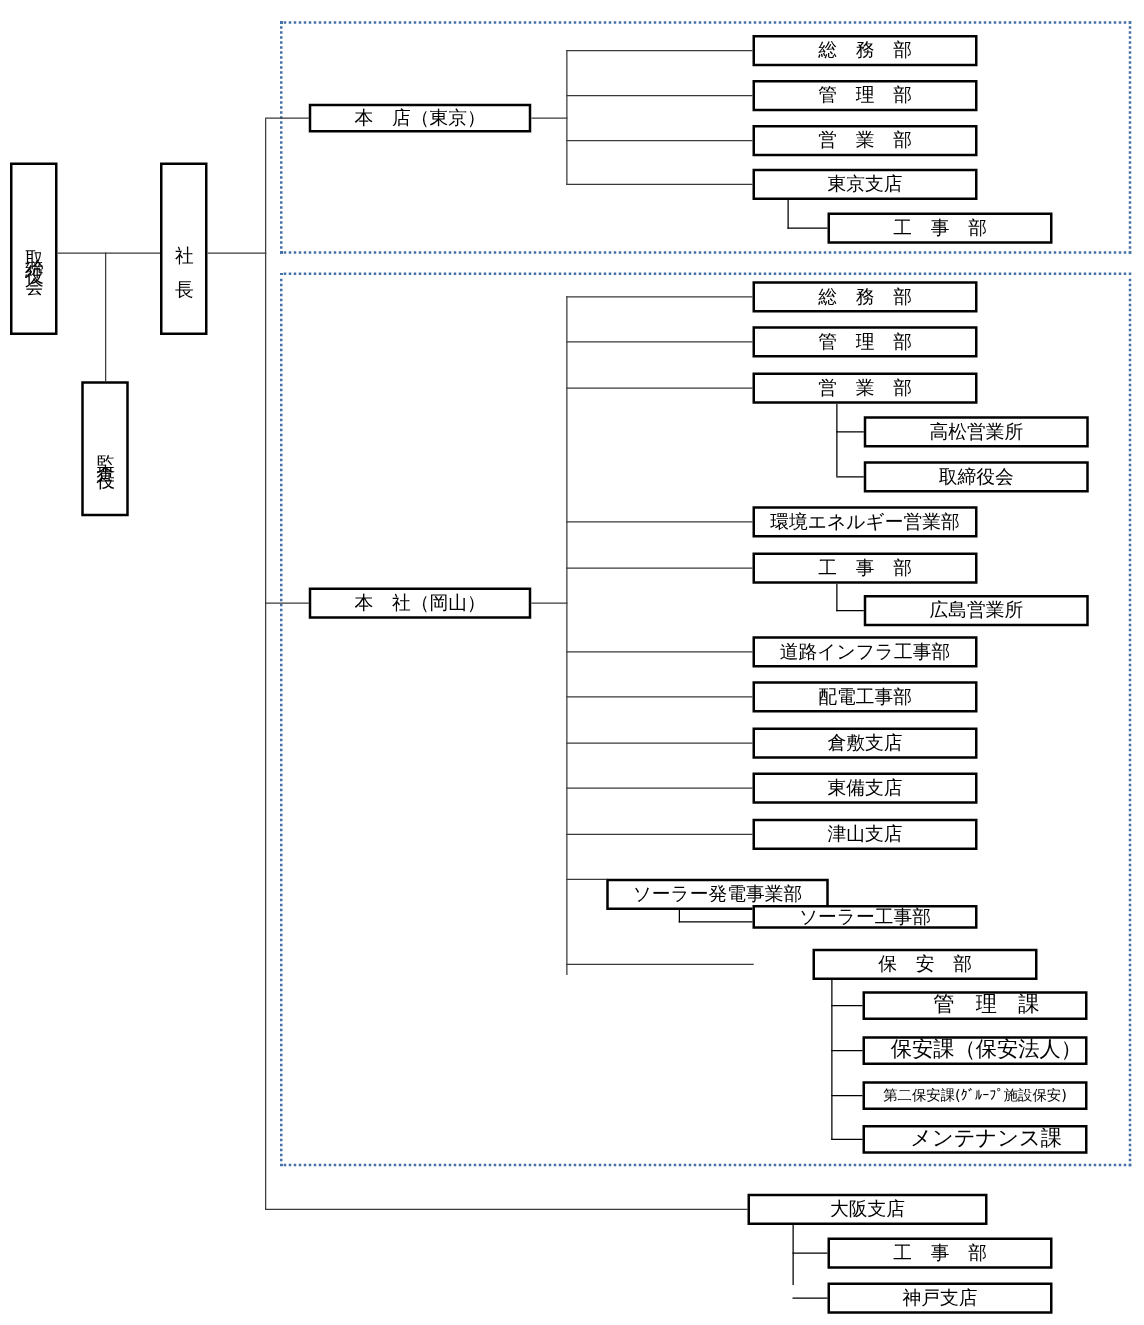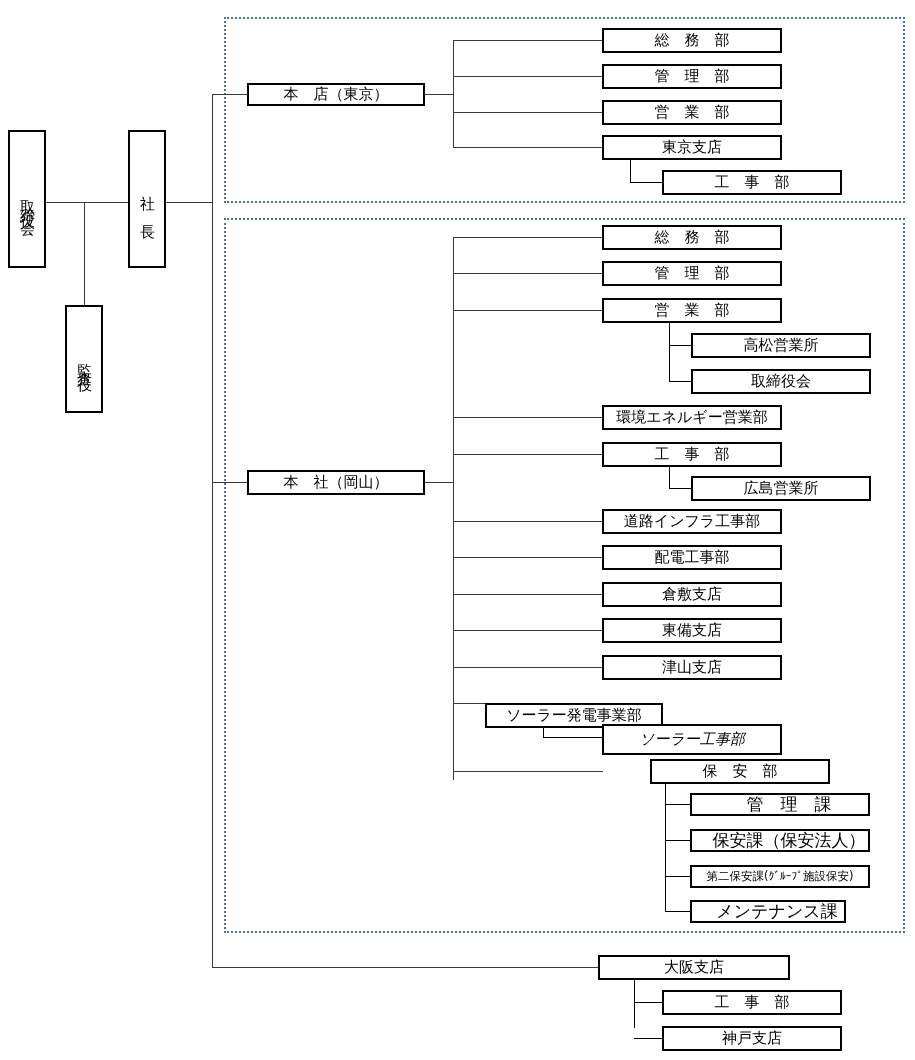--- a/index.html
+++ b/index.html
@@ -146,37 +146,37 @@
   <div class="ln lnh" style="left:453px; top:630px; width:150px;"></div>
   <div class="box" style="left:602px; top:618px; width:180px; height:25px;">東備支店</div>
 
   <div class="ln lnh" style="left:453px; top:667px; width:150px;"></div>
   <div class="box" style="left:602px; top:655px; width:180px; height:25px;">津山支店</div>
 
   <div class="ln lnh" style="left:453px; top:703px; width:33px;"></div>
   <div class="box" style="left:485px; top:691px; width:178px; height:25px;margin-top:12px;">ソーラー発電事業部</div>
   <div class="ln lnv lnk" style="left:543px; top:716px; height:22px;"></div>
   <div class="ln lnh lnk" style="left:543px; top:737px; width:60px;"></div>
-  <div class="box" style="left:602px; top:724px; width:180px; height:31px;font-style:italic;">ソーラー工事部</div>
+  <div class="box" style="left:602px; top:724px; width:180px; height:19px;">ソーラー工事部</div>
 
   <div class="ln lnh" style="left:453px; top:771px; width:150px;"></div>
   <div class="box" style="left:602px; top:759px; width:180px; height:25px;margin-left:48px;">保　安　部</div>
   <div class="ln lnv lnk" style="left:665px; top:784px; height:128px;"></div>
 
   <div class="ln lnh lnk" style="left:665px; top:804px; width:26px;"></div>
   <div class="box small" style="left:690px; top:793px; width:180px; height:23px;">管　理　課</div>
 
   <div class="ln lnh lnk" style="left:665px; top:840px; width:26px;"></div>
   <div class="box small" style="left:690px; top:829px; width:180px; height:23px;">保安課（保安法人）</div>
 
   <div class="ln lnh lnk" style="left:665px; top:876px; width:26px;"></div>
   <div class="box xsmall" style="left:690px; top:865px; width:180px; height:23px;">第二保安課(ｸﾞﾙｰﾌﾟ施設保安)</div>
 
   <div class="ln lnh lnk" style="left:665px; top:911px; width:26px;"></div>
-  <div class="box small" style="left:690px; top:900px; width:156px; height:23px;">メンテナンス課</div>
+  <div class="box small" style="left:690px; top:900px; width:180px; height:23px;">メンテナンス課</div>
 
   <div class="box" style="left:598px; top:955px; width:192px; height:25px;">大阪支店</div>
   <div class="ln lnv lnk" style="left:634px; top:980px; height:48px;"></div>
   <div class="ln lnh lnk" style="left:634px; top:1002px; width:29px;"></div>
   <div class="box" style="left:662px; top:990px; width:180px; height:25px;">工　事　部</div>
   <div class="ln lnh lnk" style="left:634px; top:1038px; width:29px;"></div>
   <div class="box" style="left:662px; top:1026px; width:180px; height:25px;">神戸支店</div>
 
 </div>
 

